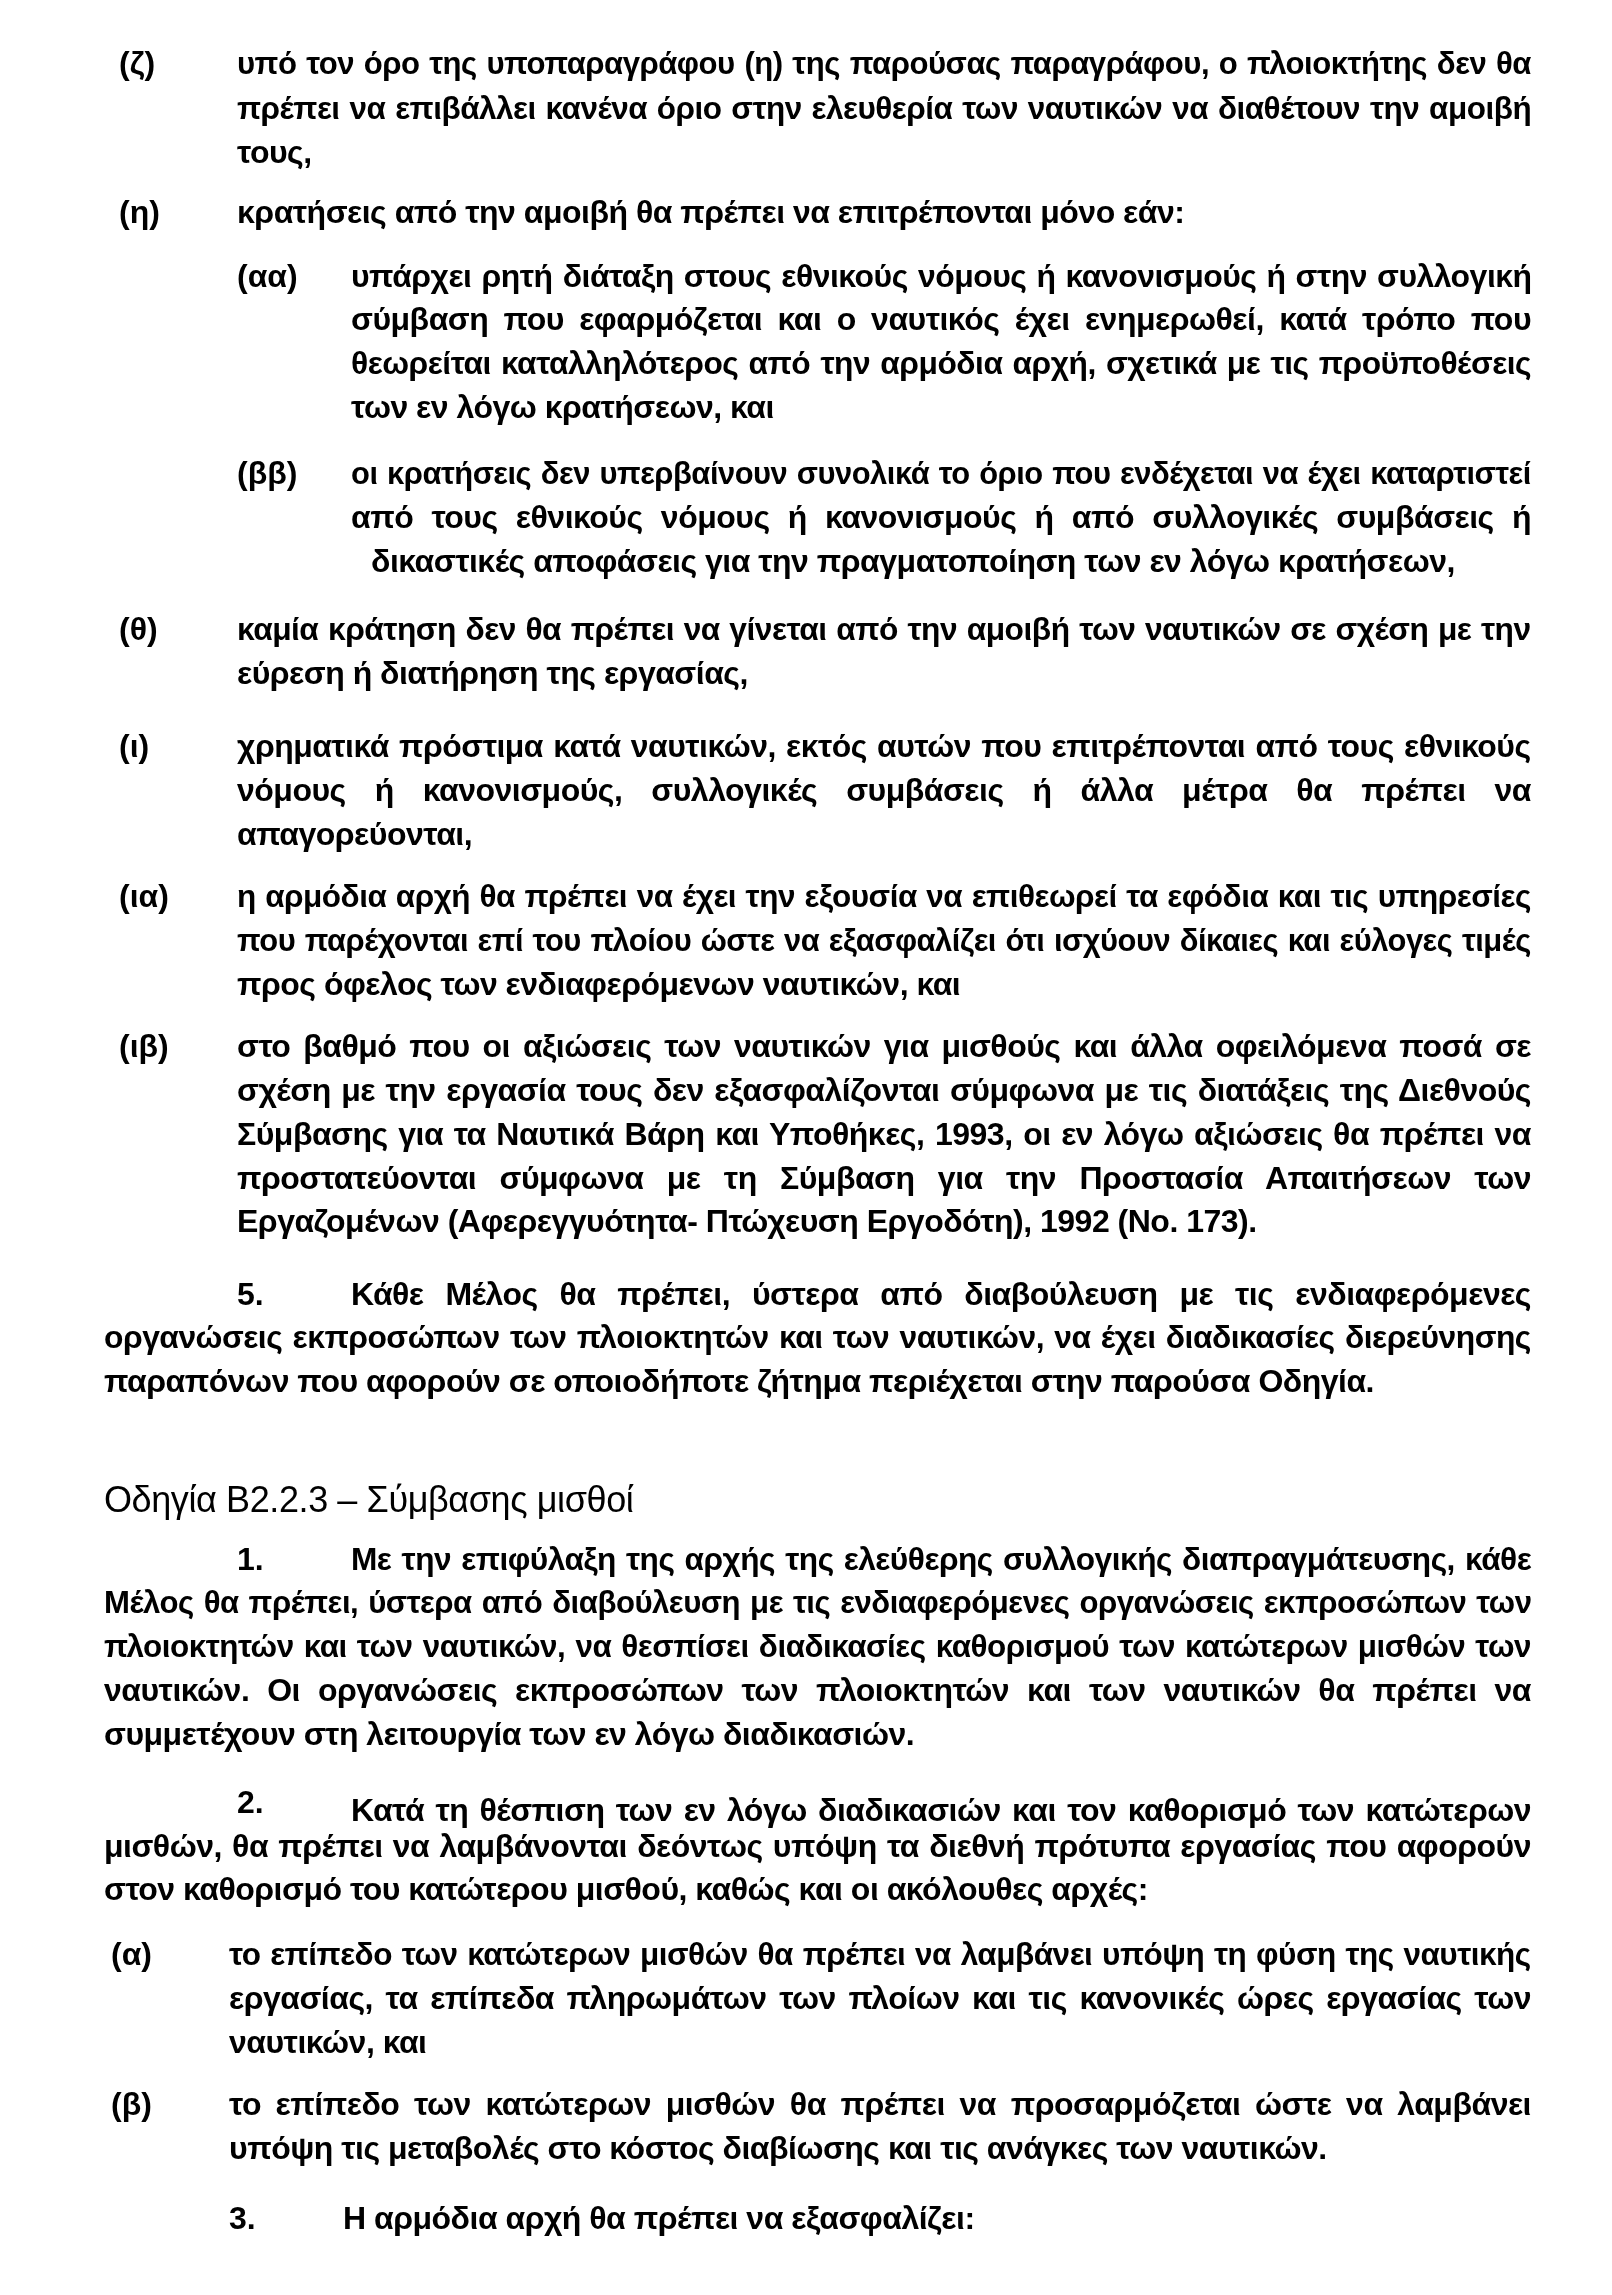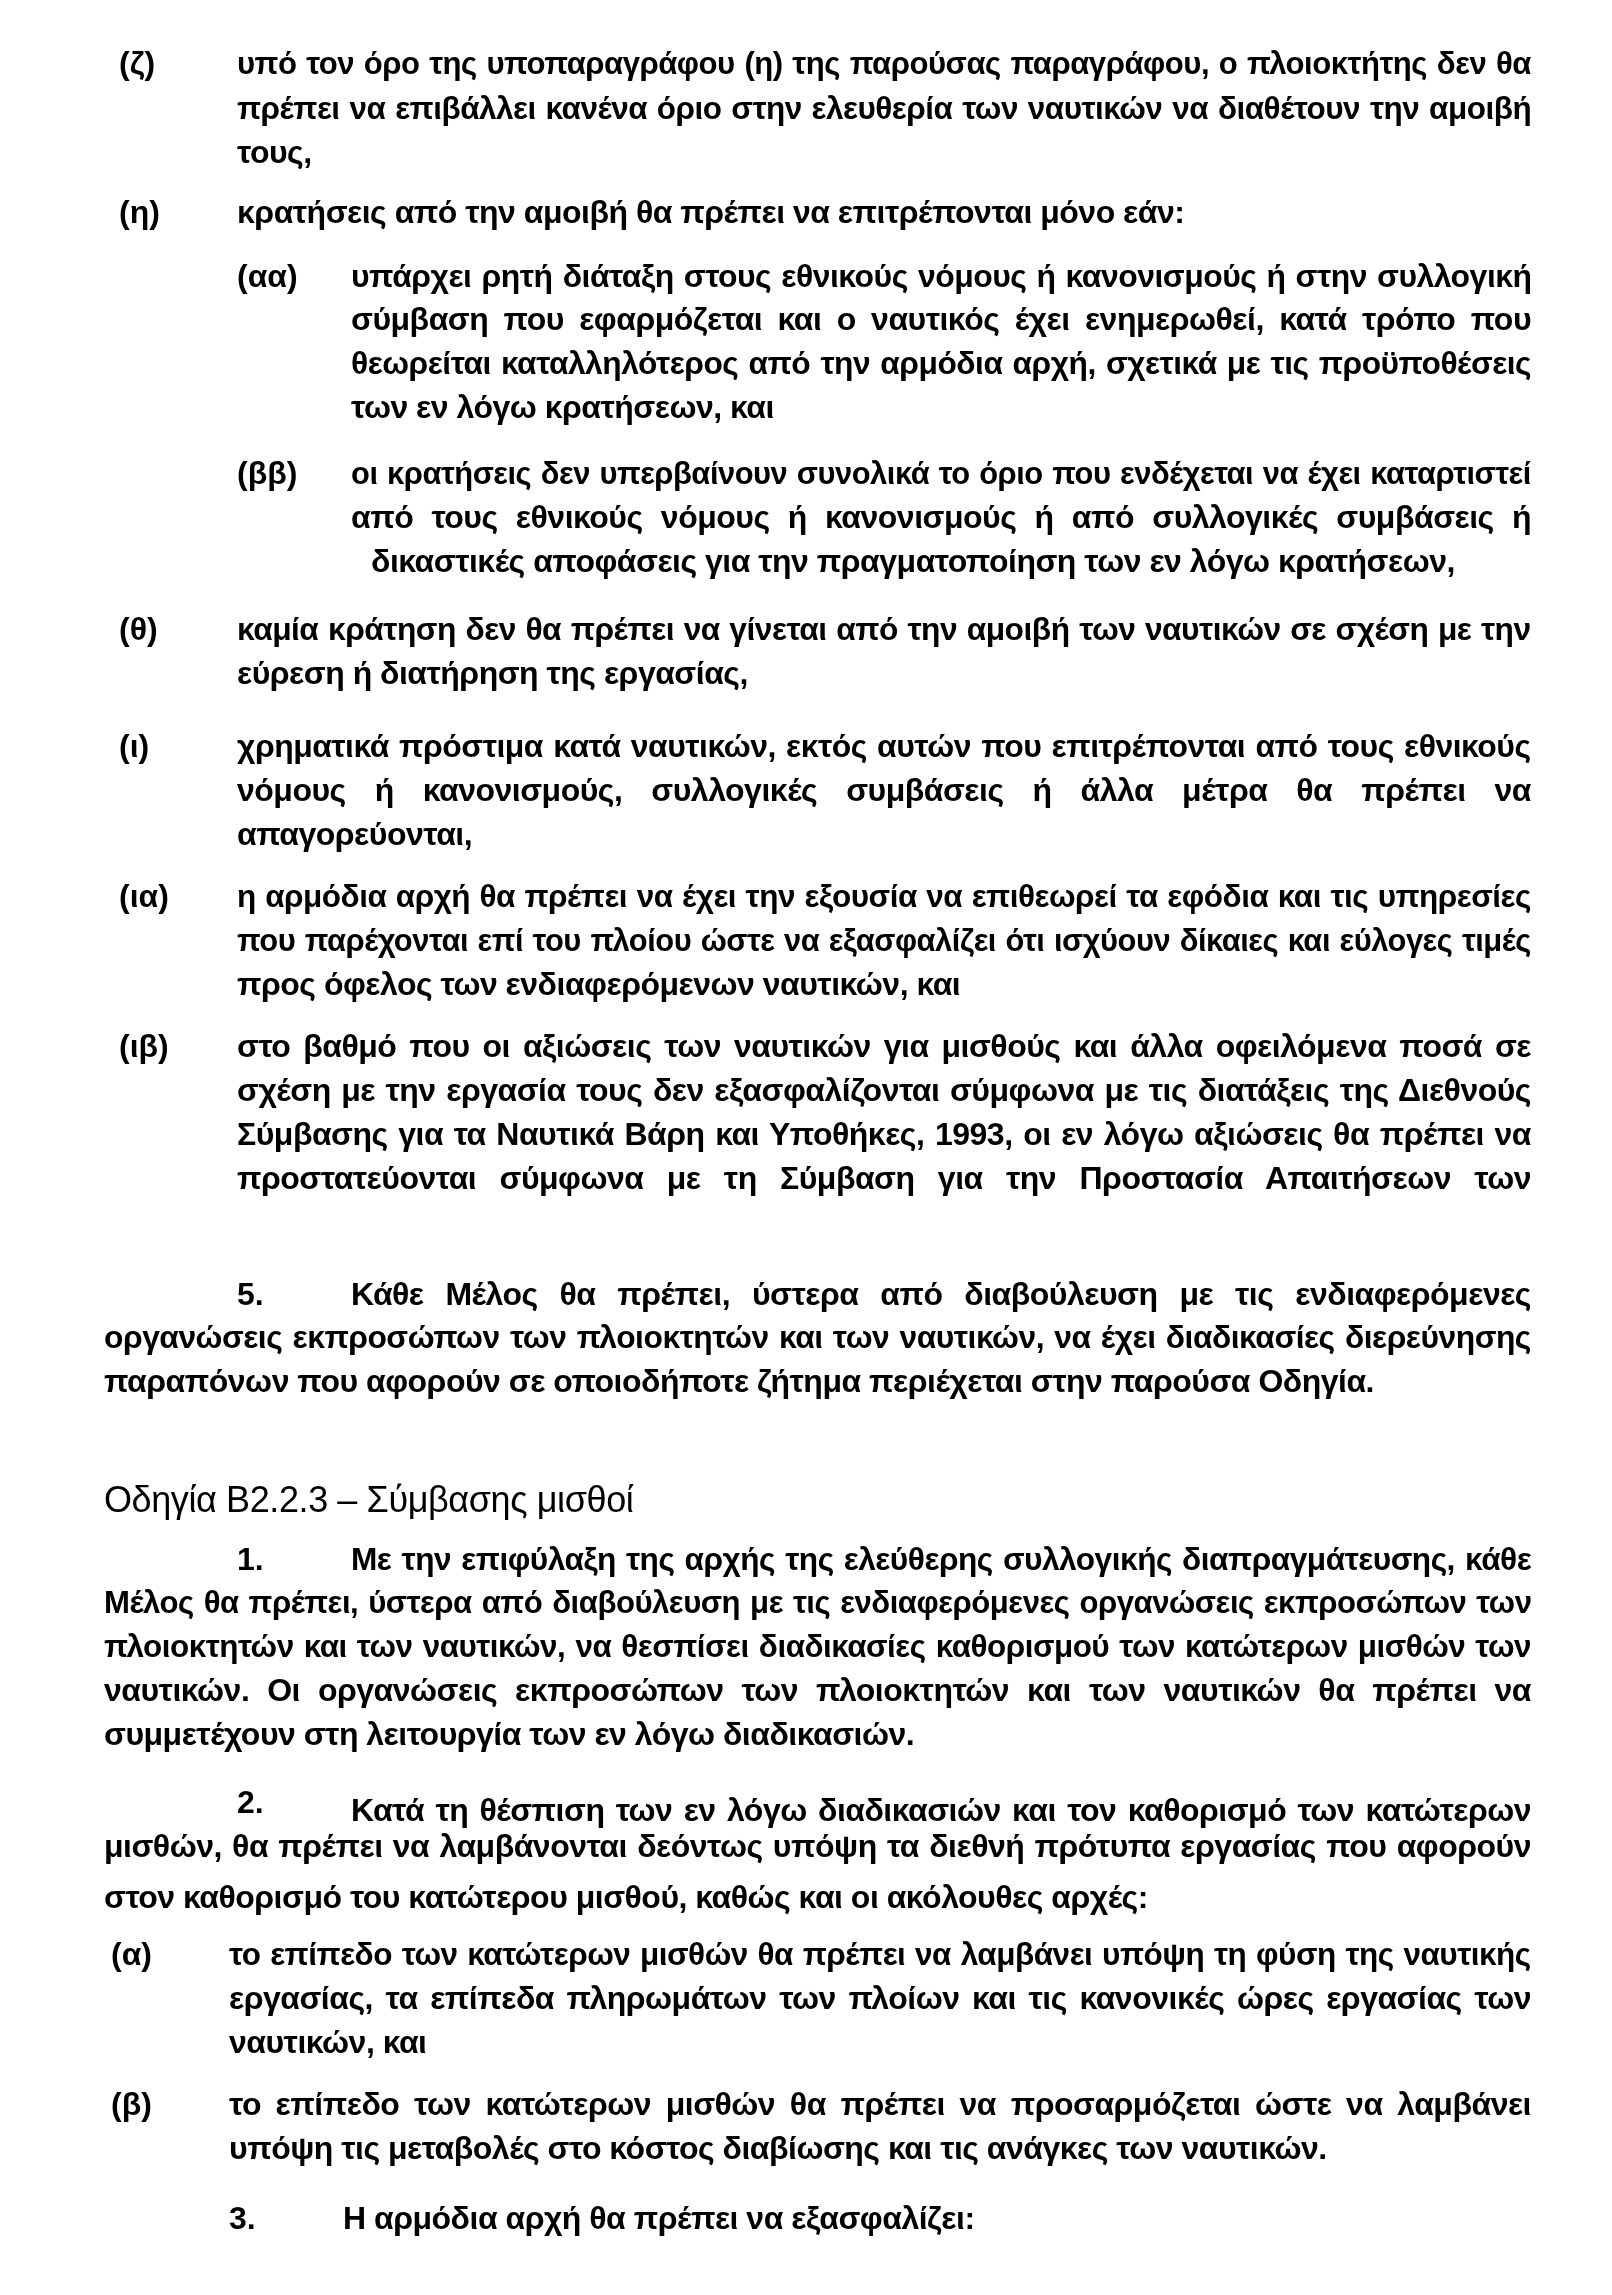--- a/index.html
+++ b/index.html
@@ -59,39 +59,40 @@
   <div class="label" style="left:119px; top:875px;">(ια)</div>
   <div class="line just" style="left: 237px; top: 875px; width: 1315px; white-space: nowrap; transform: scaleX(0.98397);">η αρμόδια αρχή θα πρέπει να έχει την εξουσία να επιθεωρεί τα εφόδια και τις υπηρεσίες</div>
   <div class="line just" style="left: 237px; top: 919px; width: 1340px; white-space: nowrap; transform: scaleX(0.965517);">που παρέχονται επί του πλοίου ώστε να εξασφαλίζει ότι ισχύουν δίκαιες και εύλογες τιμές</div>
   <div class="line" style="left:237px; top:963px;">προς όφελος των ενδιαφερόμενων ναυτικών, και</div>
 
   <div class="label" style="left:119px; top:1025px;">(ιβ)</div>
   <div class="line just" style="left: 237px; top: 1069px; width: 1294px; white-space: nowrap;">σχέση με την εργασία τους δεν εξασφαλίζονται σύμφωνα με τις διατάξεις της Διεθνούς</div>
   <div class="line just" style="left: 237px; top: 1025px; width: 1294px; white-space: nowrap;">στο βαθμό που οι αξιώσεις των ναυτικών για μισθούς και άλλα οφειλόμενα ποσά σε</div>
   <div class="line just" style="left: 237px; top: 1113px; width: 1294px; white-space: nowrap;">Σύμβασης για τα Ναυτικά Βάρη και Υποθήκες, 1993, οι εν λόγω αξιώσεις θα πρέπει να</div>
   <div class="line just" style="left: 237px; top: 1157px; width: 1294px; white-space: nowrap;">προστατεύονται σύμφωνα με τη Σύμβαση για την Προστασία Απαιτήσεων των</div>
+  <div class="line" style="left:237px; top:1200px;">Εργαζομένων (Αφερεγγυότητα- Πτώχευση  Εργοδότη), 1992 (No. 173).</div>
 
   <div class="num" style="left:237px; top:1273px;">5.</div>
   <div class="line just" style="left: 351px; top: 1273px; width: 1180px; white-space: nowrap;">Κάθε Μέλος θα πρέπει, ύστερα από διαβούλευση με τις ενδιαφερόμενες</div>
   <div class="line just" style="left: 104px; top: 1316px; width: 1435px; white-space: nowrap; transform: scaleX(0.994353);">οργανώσεις εκπροσώπων των πλοιοκτητών και των ναυτικών, να έχει διαδικασίες διερεύνησης</div>
   <div class="line" style="left:104px; top:1360px;">παραπόνων που αφορούν σε οποιοδήποτε ζήτημα περιέχεται στην παρούσα Οδηγία.</div>
 
   <div class="heading" style="left:104px; top:1477px;">Οδηγία Β2.2.3 – Σύμβασης  μισθοί</div>
 
   <div class="num" style="left:237px; top:1538px;">1.</div>
   <div class="line just" style="left: 351px; top: 1538px; width: 1194px; white-space: nowrap; transform: scaleX(0.988459);">Με την επιφύλαξη της αρχής της ελεύθερης συλλογικής διαπραγμάτευσης, κάθε</div>
   <div class="line just" style="left: 104px; top: 1581px; width: 1468px; white-space: nowrap; transform: scaleX(0.972391);">Μέλος θα πρέπει, ύστερα από διαβούλευση με τις ενδιαφερόμενες οργανώσεις εκπροσώπων των</div>
   <div class="line just" style="left: 104px; top: 1625px; width: 1453px; white-space: nowrap; transform: scaleX(0.982153);">πλοιοκτητών και των ναυτικών, να θεσπίσει διαδικασίες καθορισμού των κατώτερων μισθών των</div>
   <div class="line just" style="left: 104px; top: 1669px; width: 1427px; white-space: nowrap;">ναυτικών. Οι οργανώσεις εκπροσώπων των πλοιοκτητών και των ναυτικών θα πρέπει να</div>
   <div class="line" style="left:104px; top:1713px;">συμμετέχουν στη λειτουργία των εν λόγω διαδικασιών.</div>
 
   <div class="num" style="left:237px; top:1781px;">2.</div>
   <div class="line just" style="left: 351px; top: 1781px; width: 1180px; white-space: nowrap; margin-top: 8px;">Κατά τη θέσπιση των εν λόγω διαδικασιών και τον καθορισμό των κατώτερων</div>
   <div class="line just" style="left: 104px; top: 1825px; width: 1427px; white-space: nowrap;">μισθών, θα πρέπει να λαμβάνονται δεόντως υπόψη τα διεθνή πρότυπα εργασίας που αφορούν</div>
-  <div class="line" style="left:104px; top:1868px;margin-top:8px;">στον καθορισμό του κατώτερου μισθού, καθώς και οι ακόλουθες αρχές:</div>
+  <div class="line" style="left:104px; top:1868px;">στον καθορισμό του κατώτερου μισθού, καθώς και οι ακόλουθες αρχές:</div>
 
   <div class="label" style="left:111px; top:1933px;">(α)</div>
   <div class="line just" style="left: 229px; top: 1933px; width: 1322px; white-space: nowrap; transform: scaleX(0.984672);">το επίπεδο των κατώτερων μισθών θα πρέπει να λαμβάνει υπόψη τη φύση της ναυτικής</div>
   <div class="line just" style="left: 229px; top: 1977px; width: 1302px; white-space: nowrap;">εργασίας, τα επίπεδα πληρωμάτων των πλοίων και τις κανονικές ώρες εργασίας των</div>
   <div class="line" style="left:229px; top:2021px;">ναυτικών, και</div>
 
   <div class="label" style="left:111px; top:2083px;">(β)</div>
   <div class="line just" style="left: 229px; top: 2083px; width: 1302px; white-space: nowrap;">το επίπεδο των κατώτερων μισθών θα πρέπει να προσαρμόζεται ώστε να λαμβάνει</div>
   <div class="line" style="left:229px; top:2127px;">υπόψη τις μεταβολές στο κόστος διαβίωσης και τις ανάγκες των ναυτικών.</div>
 

